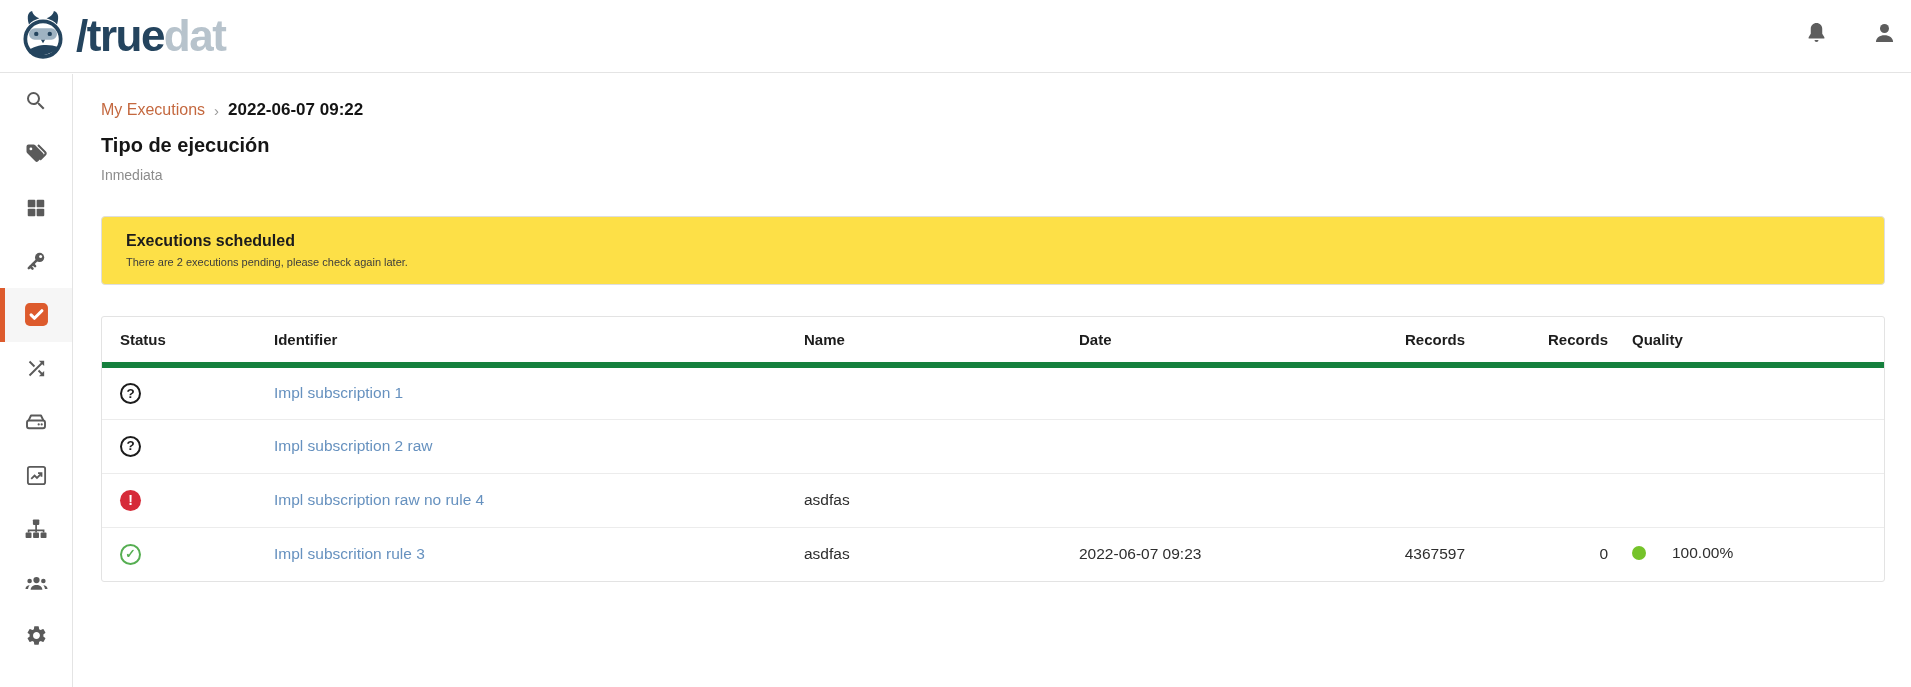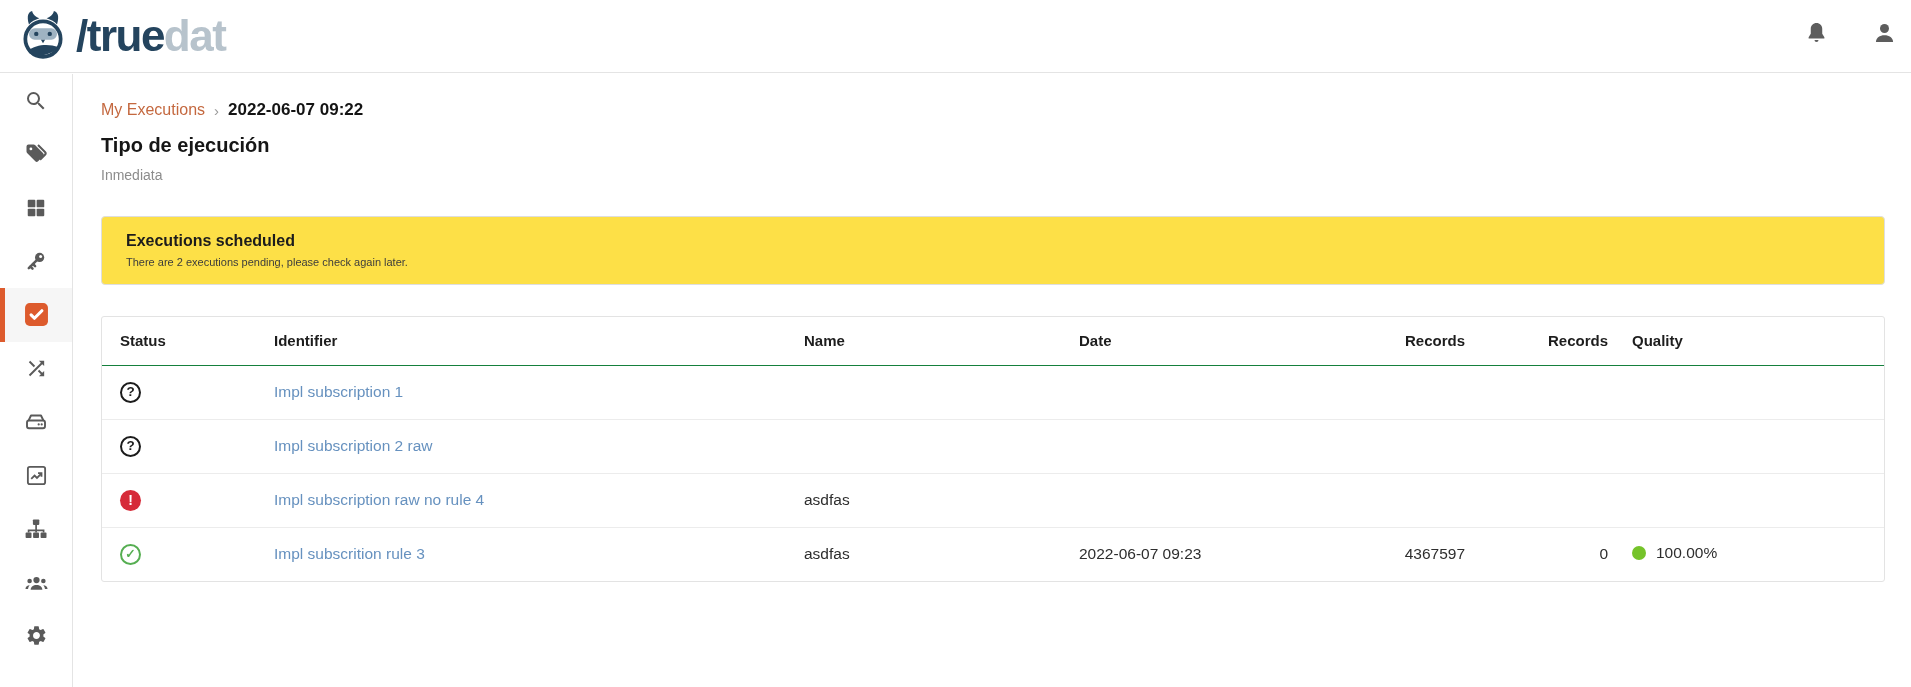--- a/index.html
+++ b/index.html
@@ -59,39 +59,39 @@
   .alert-title{font-size:16px;font-weight:700;color:#1c1c1c;}
   .alert-msg{margin-top:6px;font-size:11px;color:#3c3c3c;}
   
   .table-wrap{
     margin-top:31px;width:1784px;box-sizing:border-box;
     border:1px solid #e3e3e3;border-radius:3px;background:#fff;overflow:hidden;
   }
   table{width:100%;border-collapse:collapse;table-layout:fixed;}
   th{
     height:48px;font-size:15px;font-weight:700;color:#1d1d1d;text-align:left;
-    padding:0 12px;border-bottom:1px solid #15803d;box-sizing:border-box;
+    padding:0 12px;border-bottom:6px solid #15803d;box-sizing:border-box;
   }
   td{
     height:54px;font-size:15.5px;color:#2e2e2e;padding:0 12px;box-sizing:border-box;
     white-space:nowrap;overflow:hidden;
   }
   tbody tr + tr td{border-top:1px solid #ececec;}
   th.num,td.num{text-align:right;}
   .c-status{padding-left:18px;}
   .idlink{color:#6691bf;text-decoration:none;cursor:pointer;}
   .st{
     display:inline-flex;width:21px;height:21px;border-radius:50%;
     align-items:center;justify-content:center;font-weight:700;font-size:13.5px;
     box-sizing:border-box;line-height:1;
   }
   .st-pending{border:2.2px solid #1c1c1c;color:#1c1c1c;}
   .st-error{background:#d62b39;color:#fff;font-size:14px;}
   .st-success{border:2.2px solid #56ae52;color:#56ae52;font-size:12.5px;}
-  .qwrap{display:inline-flex;align-items:center;gap:10px;justify-content:flex-end;}
+  .qwrap{display:inline-flex;align-items:center;gap:26px;justify-content:flex-end;}
   .qdot{width:14px;height:14px;border-radius:50%;background:#75c32a;display:inline-block;}
   svg{display:block;}
 </style>
 </head>
 <body>
 
 <div class="topbar">
   <div class="logo">
     <span>
       <svg width="54" height="54" viewBox="0 0 52 52">

